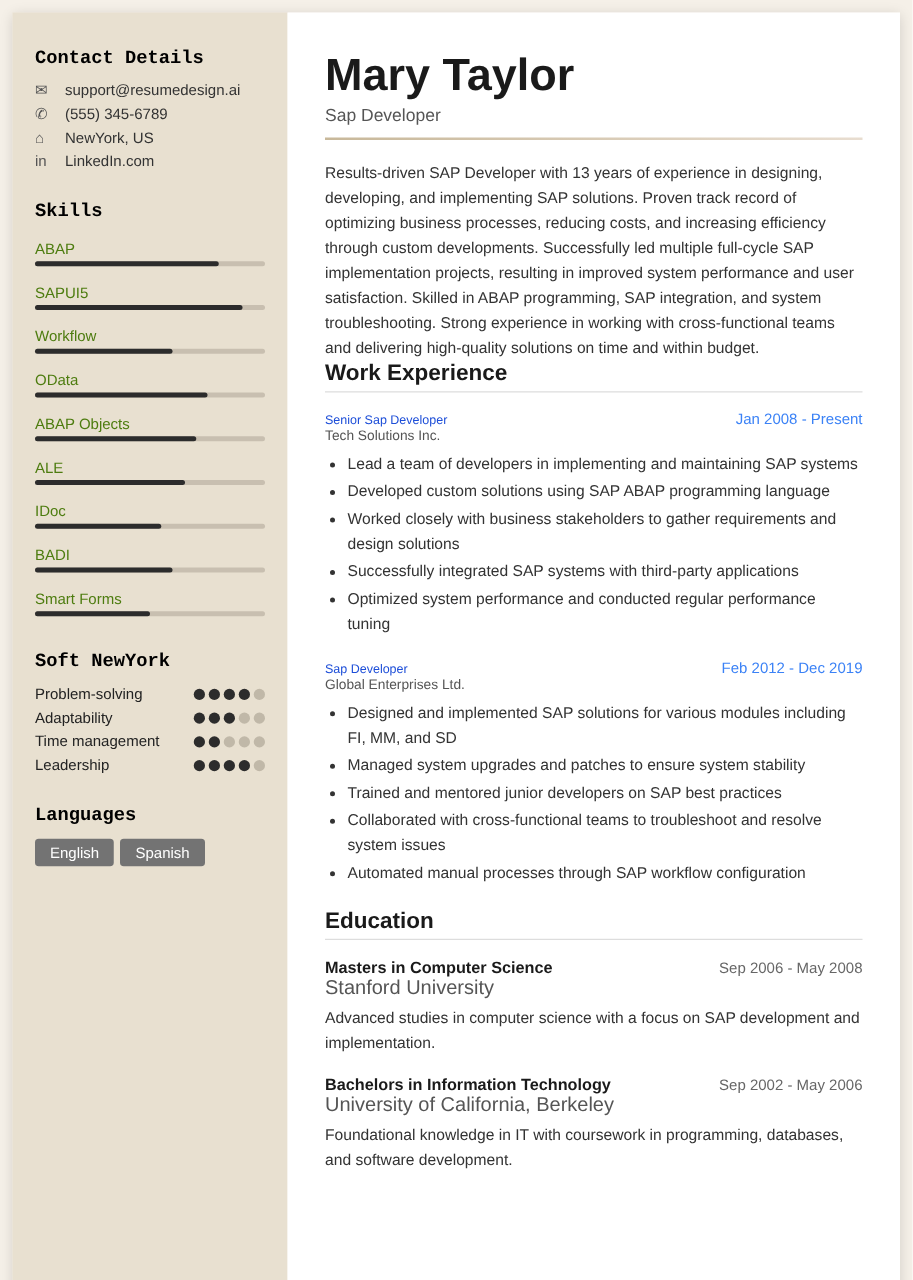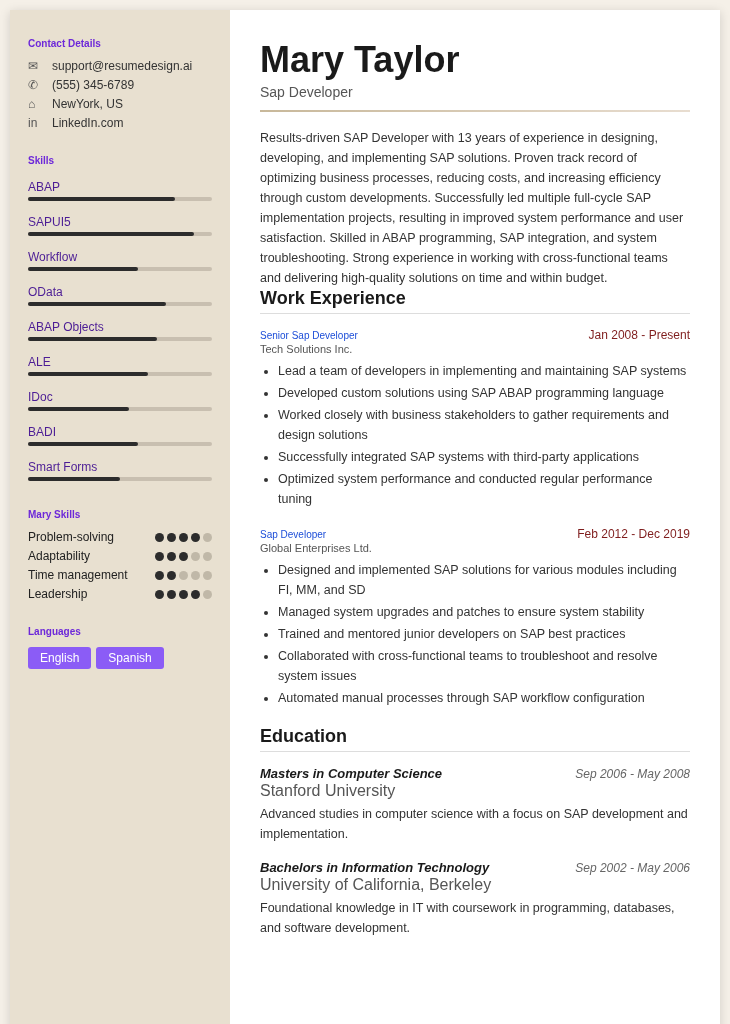--- a/index.html
+++ b/index.html
@@ -25,24 +25,25 @@
     .sidebar {
       width: 220px;
       min-width: 220px;
       background: #e8e0d0;
       padding: 28px 18px 28px 18px;
       display: flex;
       flex-direction: column;
       gap: 20px;
     }
     .sidebar-section-title {
-      font-size: 10px;
+      font-size: 15px;
       font-weight: bold;
-      color: #6d28d9;
+      color: #000000;
       margin-bottom: 10px;
+      font-family: Liberation Mono, monospace;
     }
 
     
     .contact-item {
       display: flex;
       align-items: center;
       gap: 8px;
       font-size: 12px;
       color: #333;
       margin-bottom: 5px;
@@ -52,21 +53,21 @@
       color: #555;
       min-width: 16px;
     }
 
     
     .skill-item {
       margin-bottom: 8px;
     }
     .skill-name {
       font-size: 12px;
-      color: #4c1d95;
+      color: #4d7c0f;
       margin-bottom: 3px;
       margin-top: 14px;
     }
     .skill-bar-bg {
       height: 4px;
       background: #c8bfb0;
       border-radius: 2px;
       width: 100%;
     }
     .skill-bar-fill {
@@ -95,21 +96,21 @@
       border-radius: 50%;
       background: #2c2c2c;
     }
     .dot.empty {
       background: #c0b8a8;
     }
 
     
     .lang-tag {
       display: inline-block;
-      background: #8b5cf6;
+      background: #737373;
       color: #fff;
       font-size: 12px;
       padding: 4px 12px;
       border-radius: 3px;
       margin-right: 5px;
     }
 
     
     .main-content {
       flex: 1;
@@ -163,21 +164,21 @@
       align-items: baseline;
       margin-bottom: 1px;
     }
     .job-title {
       font-size: 10px;
       font-weight: normal;
       color: #1d4ed8;
     }
     .job-date {
       font-size: 12px;
-      color: #7f1d1d;
+      color: #3b82f6;
       white-space: nowrap;
     }
     .job-company {
       font-size: 11px;
       color: #555;
       margin-bottom: 6px;
     }
     .job-bullets {
       padding-left: 18px;
       font-size: 12.5px;
@@ -190,21 +191,20 @@
 
     
     .edu-block {
       margin-bottom: 16px;
     }
     .edu-header {
       display: flex;
       justify-content: space-between;
       align-items: baseline;
       margin-bottom: 1px;
-      font-style: italic;
     }
     .edu-degree {
       font-size: 13px;
       font-weight: bold;
       color: #1a1a1a;
     }
     .edu-date {
       font-size: 12px;
       color: #666;
       white-space: nowrap;
@@ -303,21 +303,21 @@
           <div class="skill-item">
       <div class="skill-name">Smart Forms</div>
       <div class="skill-bar-bg">
         <div class="skill-bar-fill" style="width:50%"></div>
       </div>
           </div>
         </div>
     </div>
 
     <div>
-      <div class="sidebar-section-title">Mary Skills</div>
+      <div class="sidebar-section-title">Soft NewYork</div>
       <div id="soft-skills-container">
           <div class="soft-skill-item">
             <span>Problem-solving</span>
             <div class="dots">
               <div class="dot"></div>
               <div class="dot"></div>
               <div class="dot"></div>
               <div class="dot"></div>
               <div class="dot empty"></div>
             </div>

